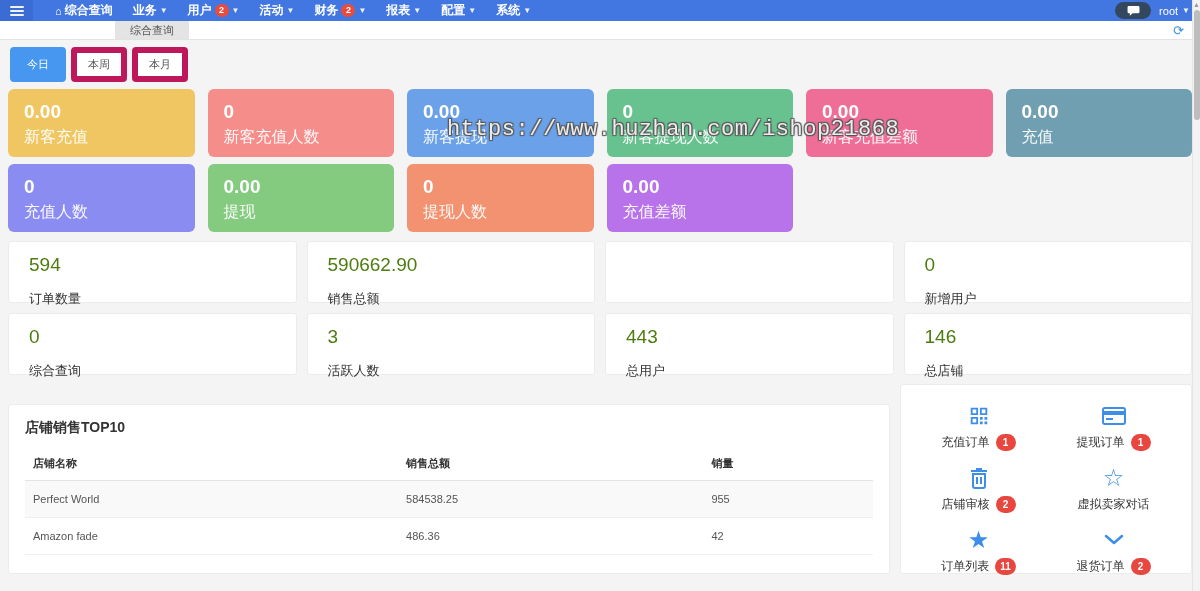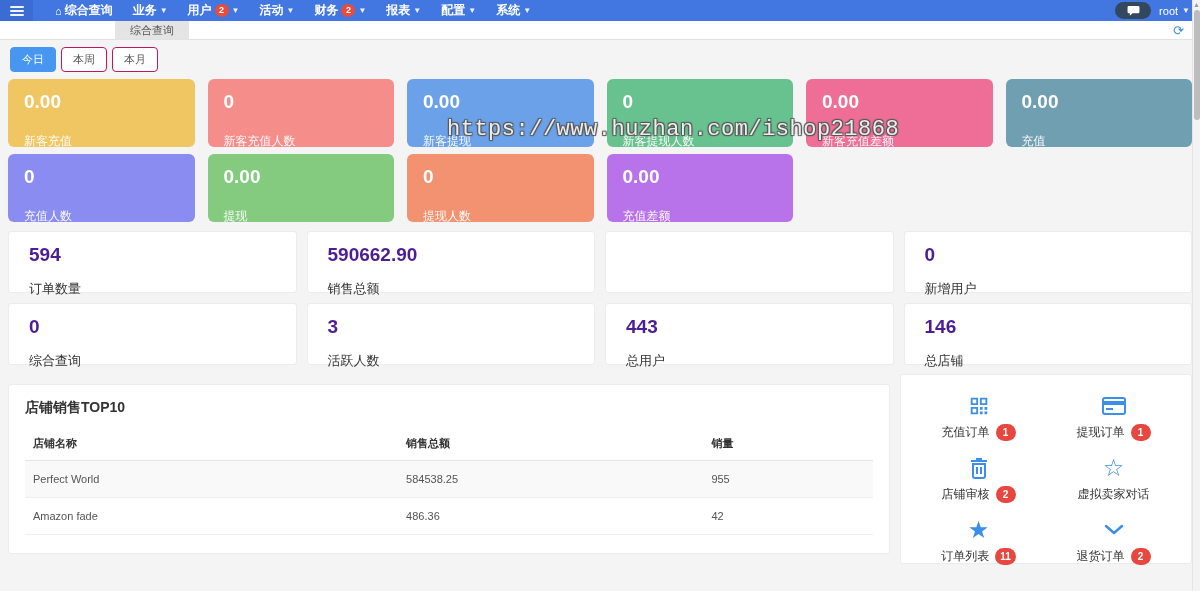--- a/index.html
+++ b/index.html
@@ -20,41 +20,41 @@
   .chat-pill { background:#33475f; border-radius:10px; width:36px; height:17px; display:flex; align-items:center; justify-content:center; cursor:pointer; }
   .user-menu { display:flex; align-items:center; gap:4px; cursor:pointer; font-size:11px; }
 
   
   .tabstrip { height:19px; background:#fff; border-bottom:1px solid #e2e2e2; display:flex; align-items:stretch; position:relative; }
   .tab { margin-left:115px; background:#e4e4e4; color:#555; font-size:11px; display:flex; align-items:center; padding:0 15px; cursor:pointer; }
   .refresh-icon { position:absolute; right:16px; top:2px; color:#3d8ee8; font-size:13px; cursor:pointer; line-height:15px; }
 
   
   .filters { display:flex; gap:5px; padding:7px 0 6px 10px; }
-  .btn { font-size:11px; padding:4px 11px; border-radius:4px; border:1px solid #be185d; background:#fff; color:#555; cursor:pointer; }
+  .btn { font-size:11px; padding:4px 11px; border-radius:4px; border:6px solid #be185d; background:#fff; color:#555; cursor:pointer; }
   .btn.active { background:#4796f0; border-color:#4796f0; color:#fff; }
 
   
   .metric-grid { display:grid; grid-template-columns:repeat(6,1fr); gap:7px 13px; margin:1px 8px 0 8px; }
   .mcard { height:68px; border-radius:6px; color:#fff; padding:10px 16px; cursor:default; }
   .mcard .val { font-size:19px; font-weight:bold; line-height:26px; }
-  .mcard .lbl { font-size:12px; opacity:.95; margin-top:18px; }
+  .mcard .lbl { font-size:16px; opacity:.95; margin-top:2px; }
   .c-yellow{background:#f0c662;} .c-red{background:#f58d8a;} .c-blue{background:#6ba1e8;}
   .c-green{background:#67c28f;} .c-pink{background:#ee6e97;} .c-slate{background:#6f9fb0;}
   .c-violet{background:#8a8cf2;} .c-green2{background:#84cb80;} .c-salmon{background:#f29270;}
   .c-purple{background:#b873ea;}
 
   
   .stat-grid { display:grid; grid-template-columns:repeat(4,1fr); gap:10px; margin:9px 8px 0 8px; }
   .scard { background:#fff; border:1px solid #ececec; border-radius:3px; height:62px; padding:11px 20px; }
-  .scard .val { font-size:19px; font-weight:bold; color:#4c1d95; line-height:24px; }
+  .scard .val { font-size:19px; font-weight:normal; color:#4d7c0f; line-height:24px; }
   .scard .lbl { font-size:13px; color:#333; margin-top:13px; }
 
   
-  .bottom { display:flex; gap:10px; margin:9px 8px 0 8px; align-items:center; }
+  .bottom { display:flex; gap:10px; margin:9px 8px 0 8px; align-items:flex-end; }
   .table-card { background:#fff; border:1px solid #ececec; border-radius:3px; flex:1; padding:14px 16px 18px 16px; }
   .table-title { font-size:14px; font-weight:bold; color:#333; margin-bottom:10px; }
   table { width:100%; border-collapse:collapse; }
   th { text-align:left; font-size:11px; color:#333; padding:9px 8px; border-bottom:1px solid #e4e4e4; }
   td { font-size:11px; color:#555; padding:12px 8px; border-bottom:1px solid #efefef; }
   tbody tr:nth-child(odd){ background:#f9f9f9; }
   .col-name{width:44%;} .col-total{width:36%;} .col-qty{width:20%;}
 
   .shortcut-card { background:#fff; border:1px solid #ececec; border-radius:3px; width:292px; height:190px; padding:18px 10px; display:grid; grid-template-columns:1fr 1fr; row-gap:14px; }
   .shortcut { display:flex; flex-direction:column; align-items:center; justify-content:center; gap:5px; cursor:pointer; }

